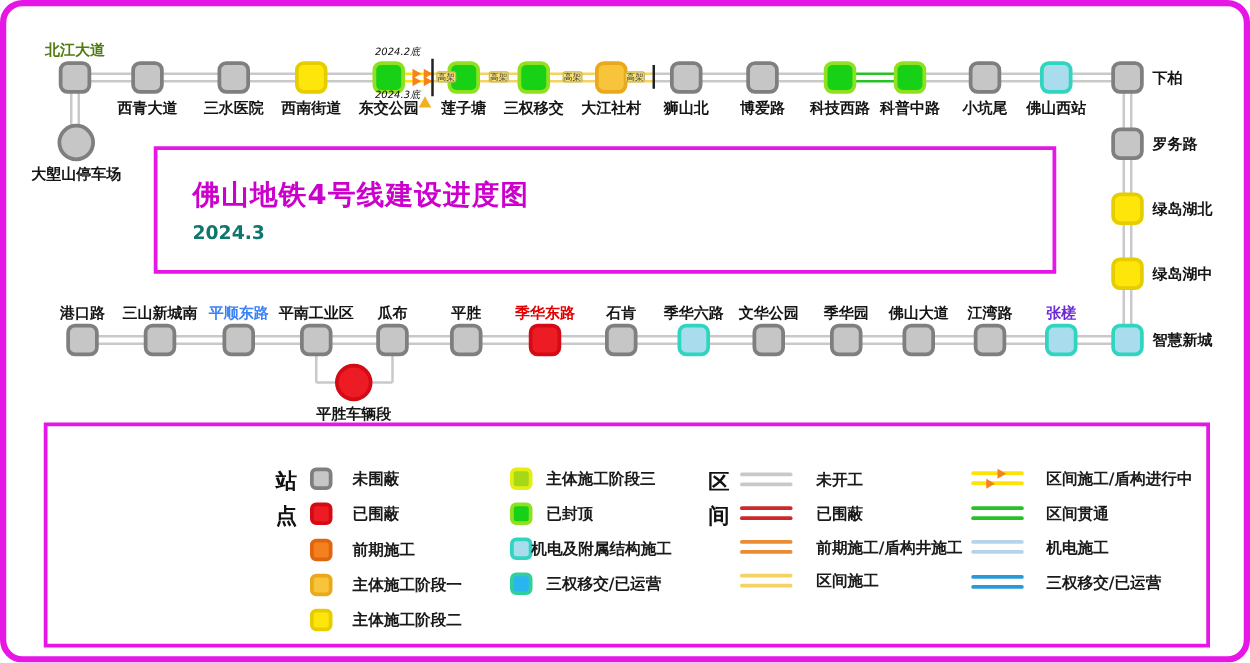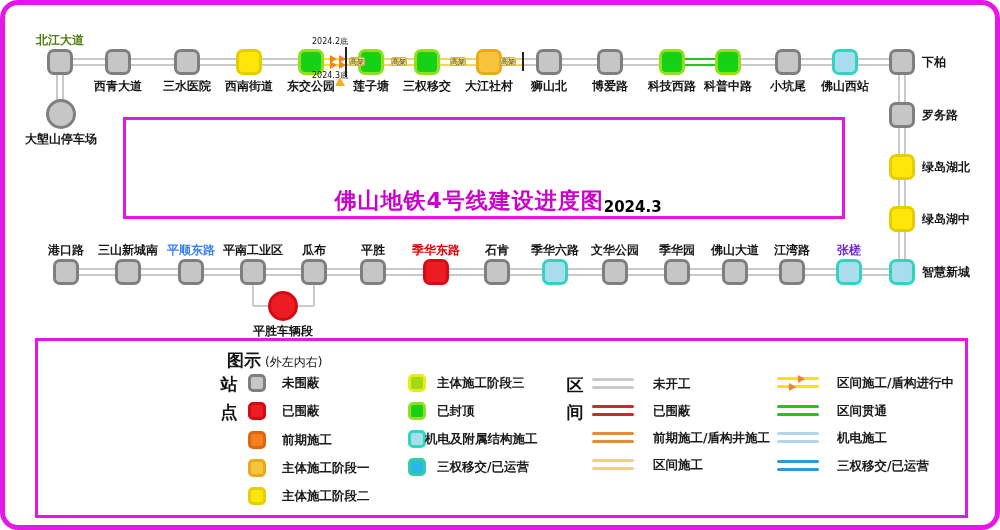--- a/index.html
+++ b/index.html
@@ -19,28 +19,28 @@
   .station{position:absolute;width:26px;height:26px;box-sizing:border-box;
            border:3px solid #7f7f7f;border-radius:7px;background:#c6c6c6;z-index:3;}
   .station.circle{width:30px;height:30px;border-radius:50%;}
   .slabel{position:absolute;width:120px;font-size:12px;font-weight:600;color:#151515;
           line-height:14px;z-index:4;white-space:nowrap;}
   .slabel.ctr{text-align:center;}
   .tick{position:absolute;width:2px;background:#222;z-index:5;}
   .badge{position:absolute;width:16px;height:9px;background:#f7e070;border:1px solid #c9b560;
          border-radius:2px;color:#444;font-size:7px;line-height:8px;text-align:center;z-index:5;
          box-sizing:border-box;overflow:hidden;}
-  .anno{position:absolute;width:60px;text-align:center;font-size:8px;color:#111;z-index:5;}
+  .anno{position:absolute;width:60px;text-align:left;font-size:8px;color:#111;z-index:5;font-style:italic;}
   .warn{position:absolute;width:0;height:0;border-left:5px solid transparent;
         border-right:5px solid transparent;border-bottom:9px solid #f2b01e;z-index:5;}
   .title-box{position:absolute;left:118px;top:112px;width:722px;height:102px;box-sizing:border-box;
-             border:3px solid #e616e6;display:flex;flex-direction:row;align-items:flex-end;
+             border:3px solid #e616e6;display:flex;flex-direction:column;align-items:flex-start;
              justify-content:center;z-index:0;padding-left:28px;}
   .title{font-size:22px;font-weight:700;color:#cc00cc;letter-spacing:1px;}
-  .subtitle{font-size:15px;font-weight:600;color:#000000;margin-top:6px;}
+  .subtitle{font-size:15px;font-weight:600;color:#0f766e;margin-top:6px;}
   .legend-box{position:absolute;left:30px;top:333px;width:933px;height:180px;box-sizing:border-box;
               border:3px solid #e616e6;z-index:0;}
   .lhead{position:absolute;left:222px;top:344px;font-size:17px;font-weight:800;color:#111;z-index:4;}
   .lhead .note{font-size:12px;font-weight:400;margin-left:4px;}
   .lgroup{position:absolute;width:24px;text-align:center;font-size:17px;font-weight:800;color:#111;z-index:4;}
   .lsq{position:absolute;width:18px;height:18px;box-sizing:border-box;border:3px solid #000;
        border-radius:5px;z-index:4;}
   .llabel{position:absolute;height:16px;line-height:16px;font-size:12.5px;font-weight:600;
           color:#1a1a1a;white-space:nowrap;z-index:4;}
   .lsw{position:absolute;width:42px;height:13px;z-index:4;}
@@ -52,23 +52,20 @@
 
 <div class="canvas">
 
   <div class="title-box">
     <div class="title">佛山地铁4号线建设进度图</div>
     <div class="subtitle">2024.3</div>
   </div>
 
   <div class="legend-box"></div>
 
-  <div class="lhead">
-    <span>图示</span><span class="note">(外左内右)</span>
-  </div>
 
   <div class="lgroup" style="left:212px;top:368px;">站</div>
   <div class="lgroup" style="left:212px;top:396px;">点</div>
   <div class="lgroup" style="left:558px;top:369px;">区</div>
   <div class="lgroup" style="left:558px;top:396px;">间</div>
 
   <div class="abs" style="left:0;top:0;right:0;bottom:0;" id="map">
       <div class="seg h" style="left: 55px; top: 52px; width: 58px; height: 10px;">
         <div class="bar b1" style="background: rgb(201, 201, 201);"></div>
         <div class="bar b2" style="background: rgb(201, 201, 201);"></div>

